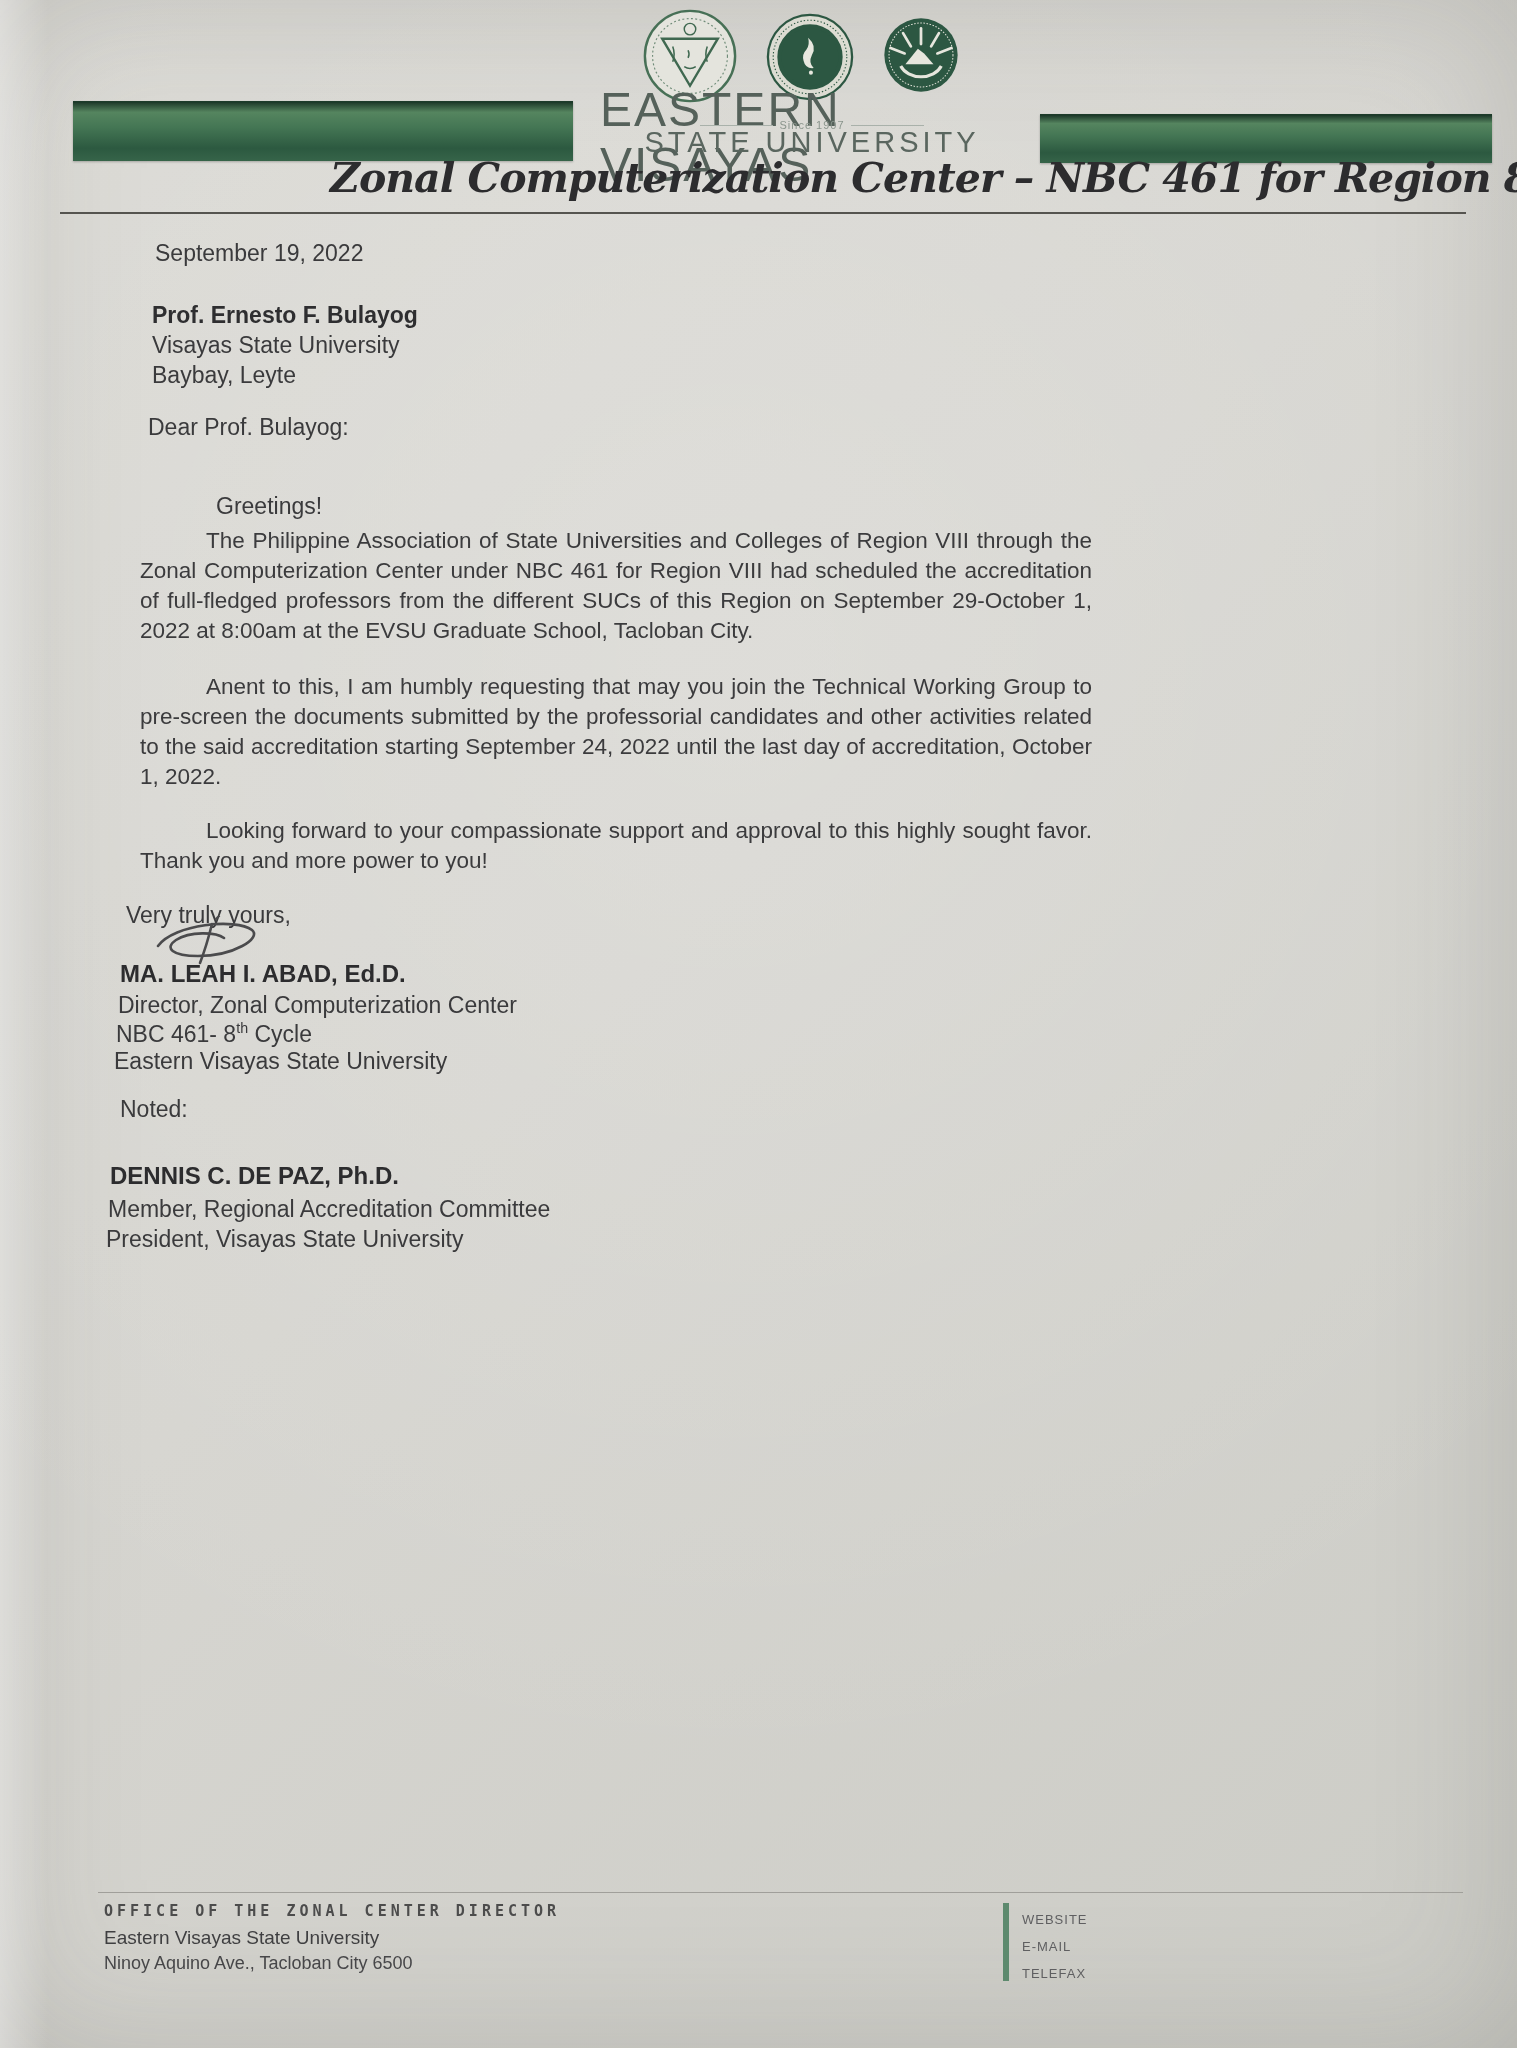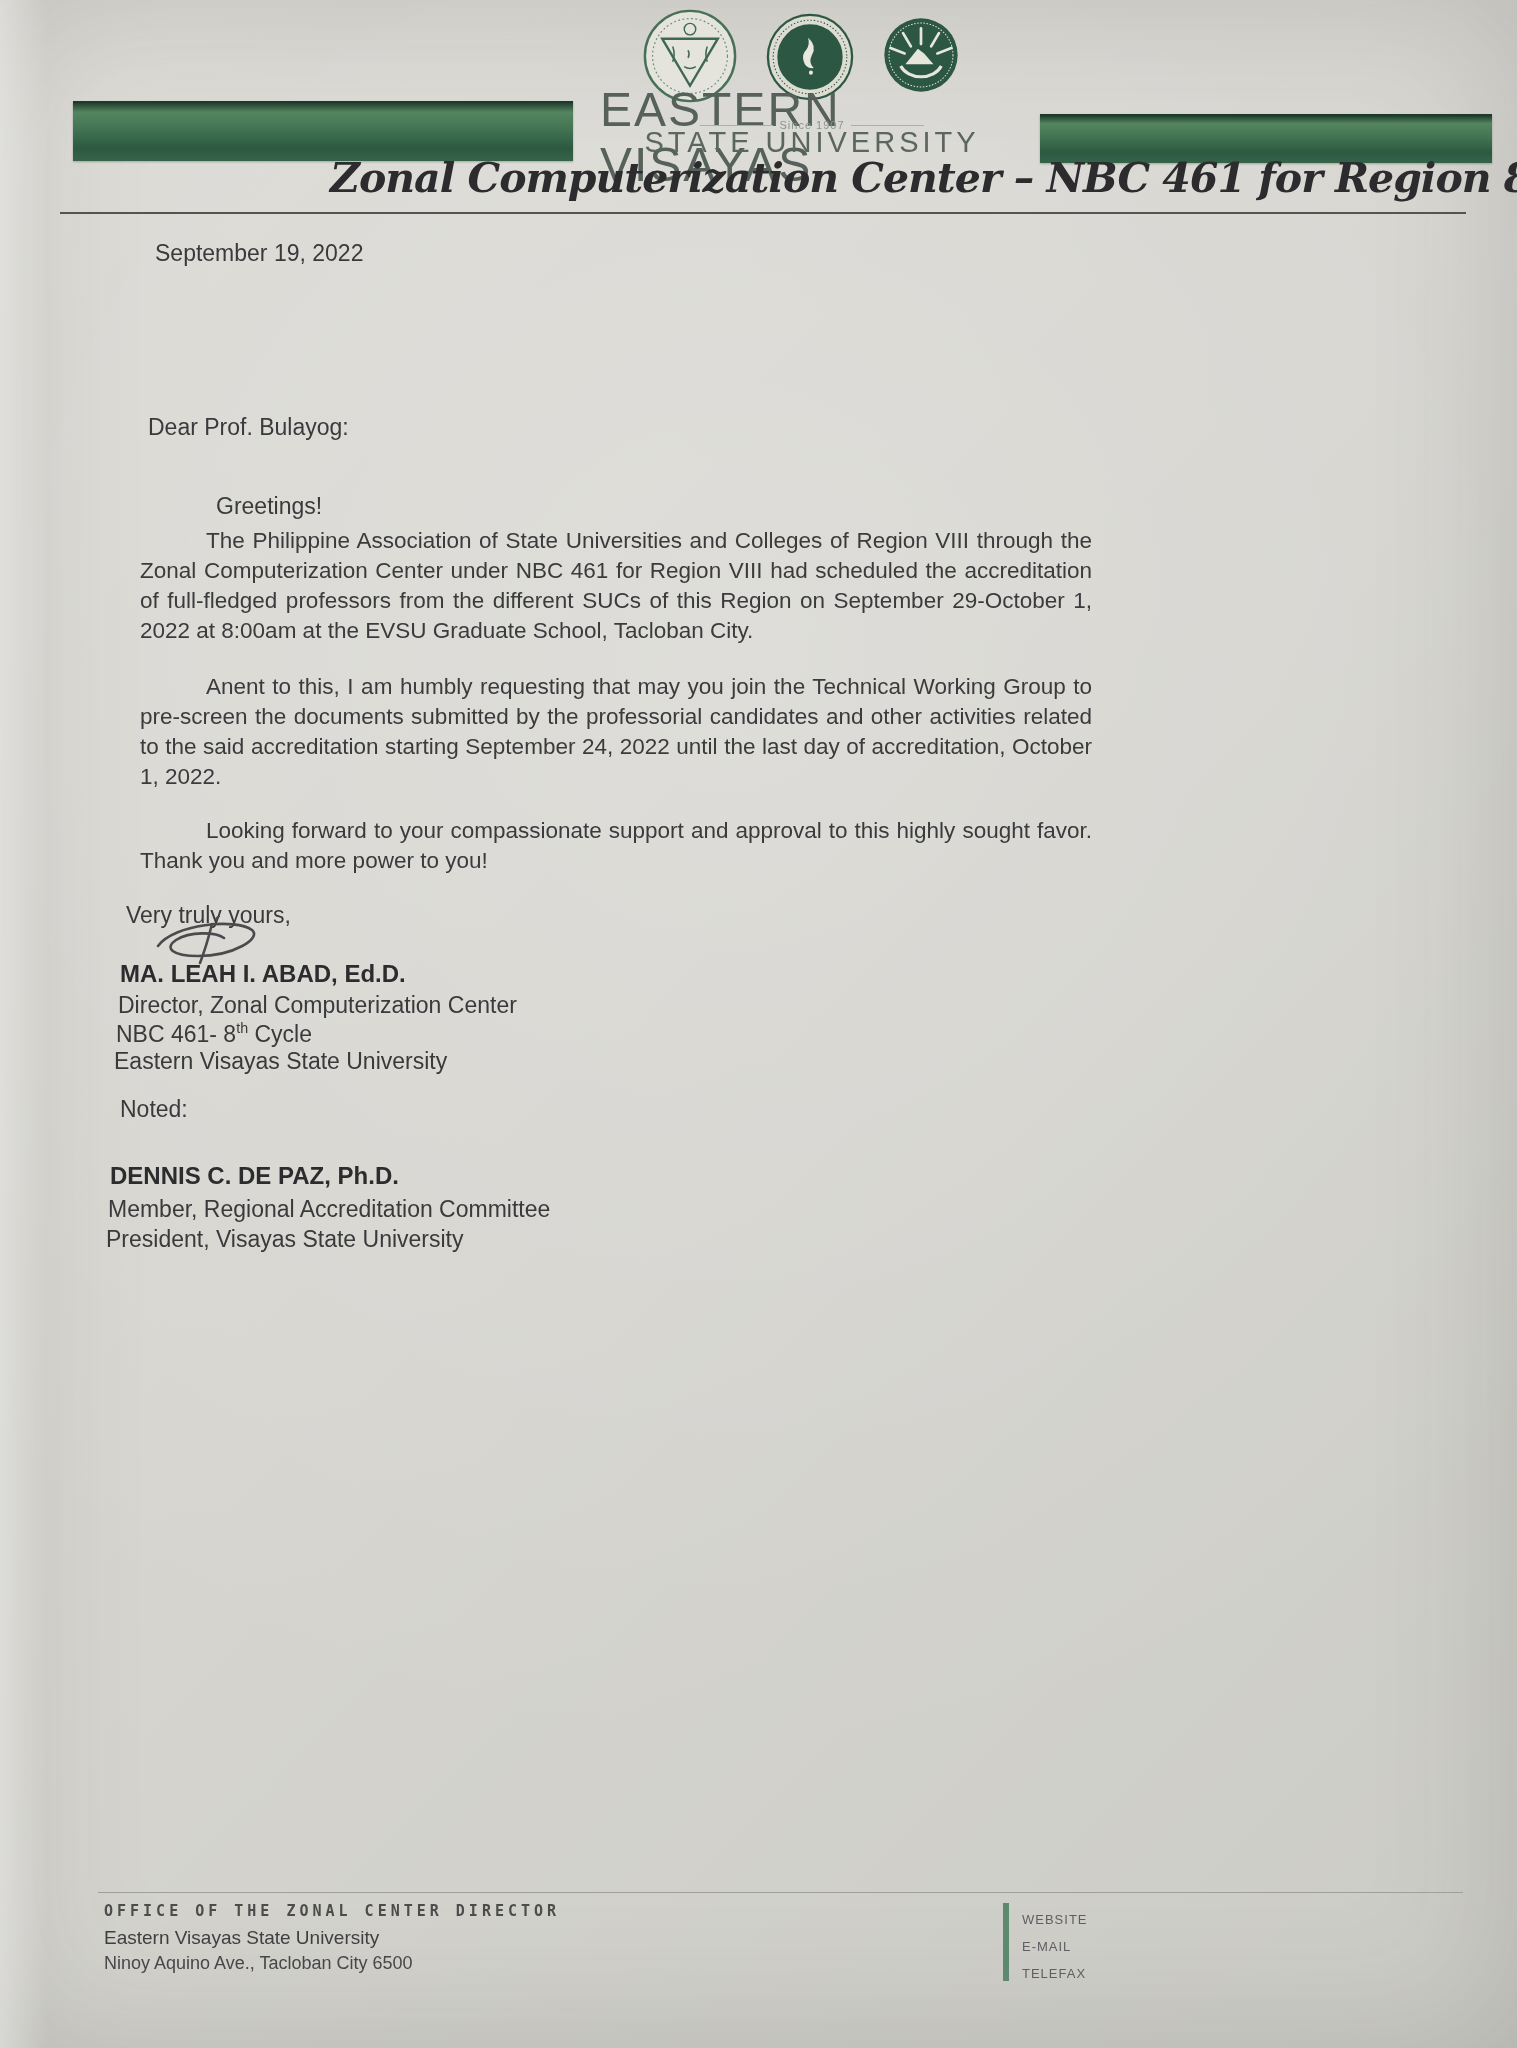--- a/index.html
+++ b/index.html
@@ -134,20 +134,25 @@
     <span class="line"></span>
     <span>Since 1907</span>
     <span class="line"></span>
   </div>
   <div class="abs uni2">STATE UNIVERSITY</div>
   <div class="abs script-title">Zonal Computerization Center – NBC 461 for Region 8</div>
   <div class="abs head-rule"></div>
 
   <div class="abs date">September 19, 2022</div>
 
+  <div class="abs recipient t23">
+    <div class="name">Prof. Ernesto F. Bulayog</div>
+    <div>Visayas State University</div>
+    <div>Baybay, Leyte</div>
+  </div>
 
   <div class="abs salutation">Dear Prof. Bulayog:</div>
   <div class="abs greeting">Greetings!</div>
 
   <div class="abs para p1">The Philippine Association of State Universities and Colleges of Region VIII through the Zonal Computerization Center under NBC 461 for Region VIII had scheduled the accreditation of full-fledged professors from the different SUCs of this Region on September 29-October 1, 2022 at 8:00am at the EVSU Graduate School, Tacloban City.</div>
   <div class="abs para p2">Anent to this, I am humbly requesting that may you join the Technical Working Group to pre-screen the documents submitted by the professorial candidates and other activities related to the said accreditation starting September 24, 2022 until the last day of accreditation, October 1, 2022.</div>
   <div class="abs para p3">Looking forward to your compassionate support and approval to this highly sought favor. Thank you and more power to you!</div>
 
   <div class="abs closing">Very truly yours,</div>
 

